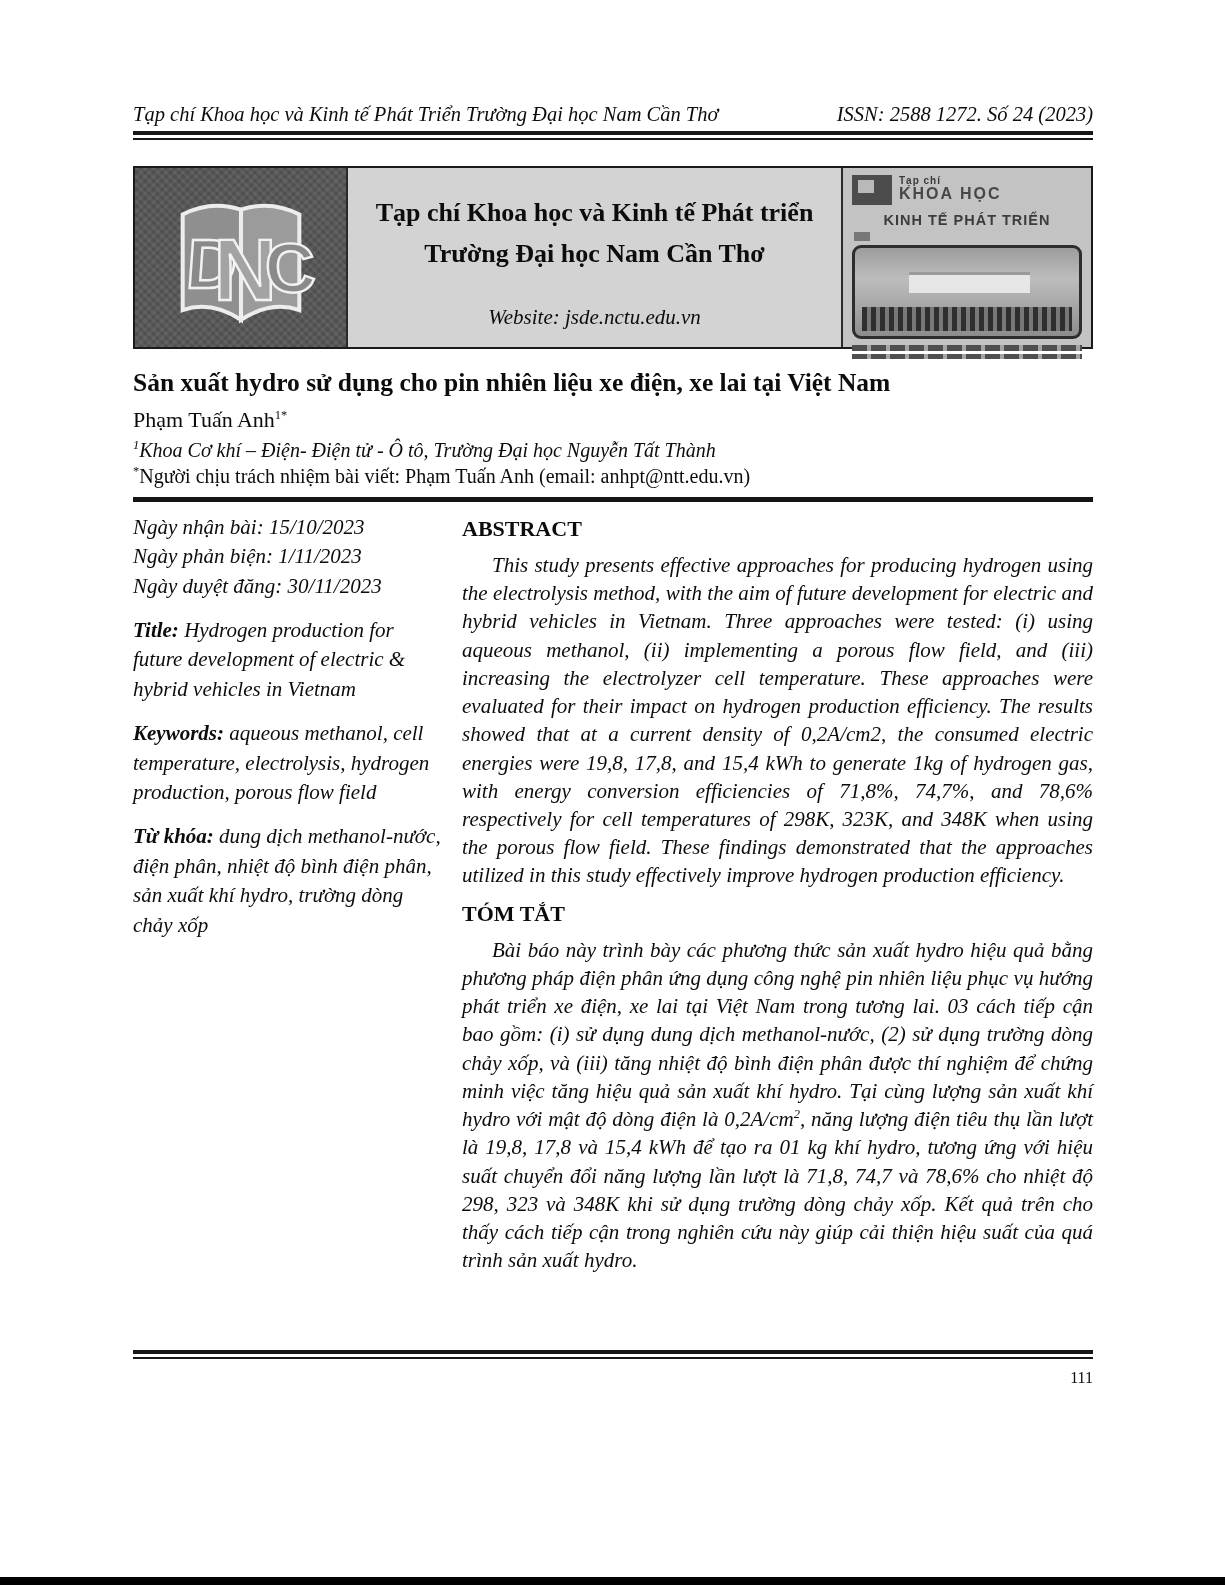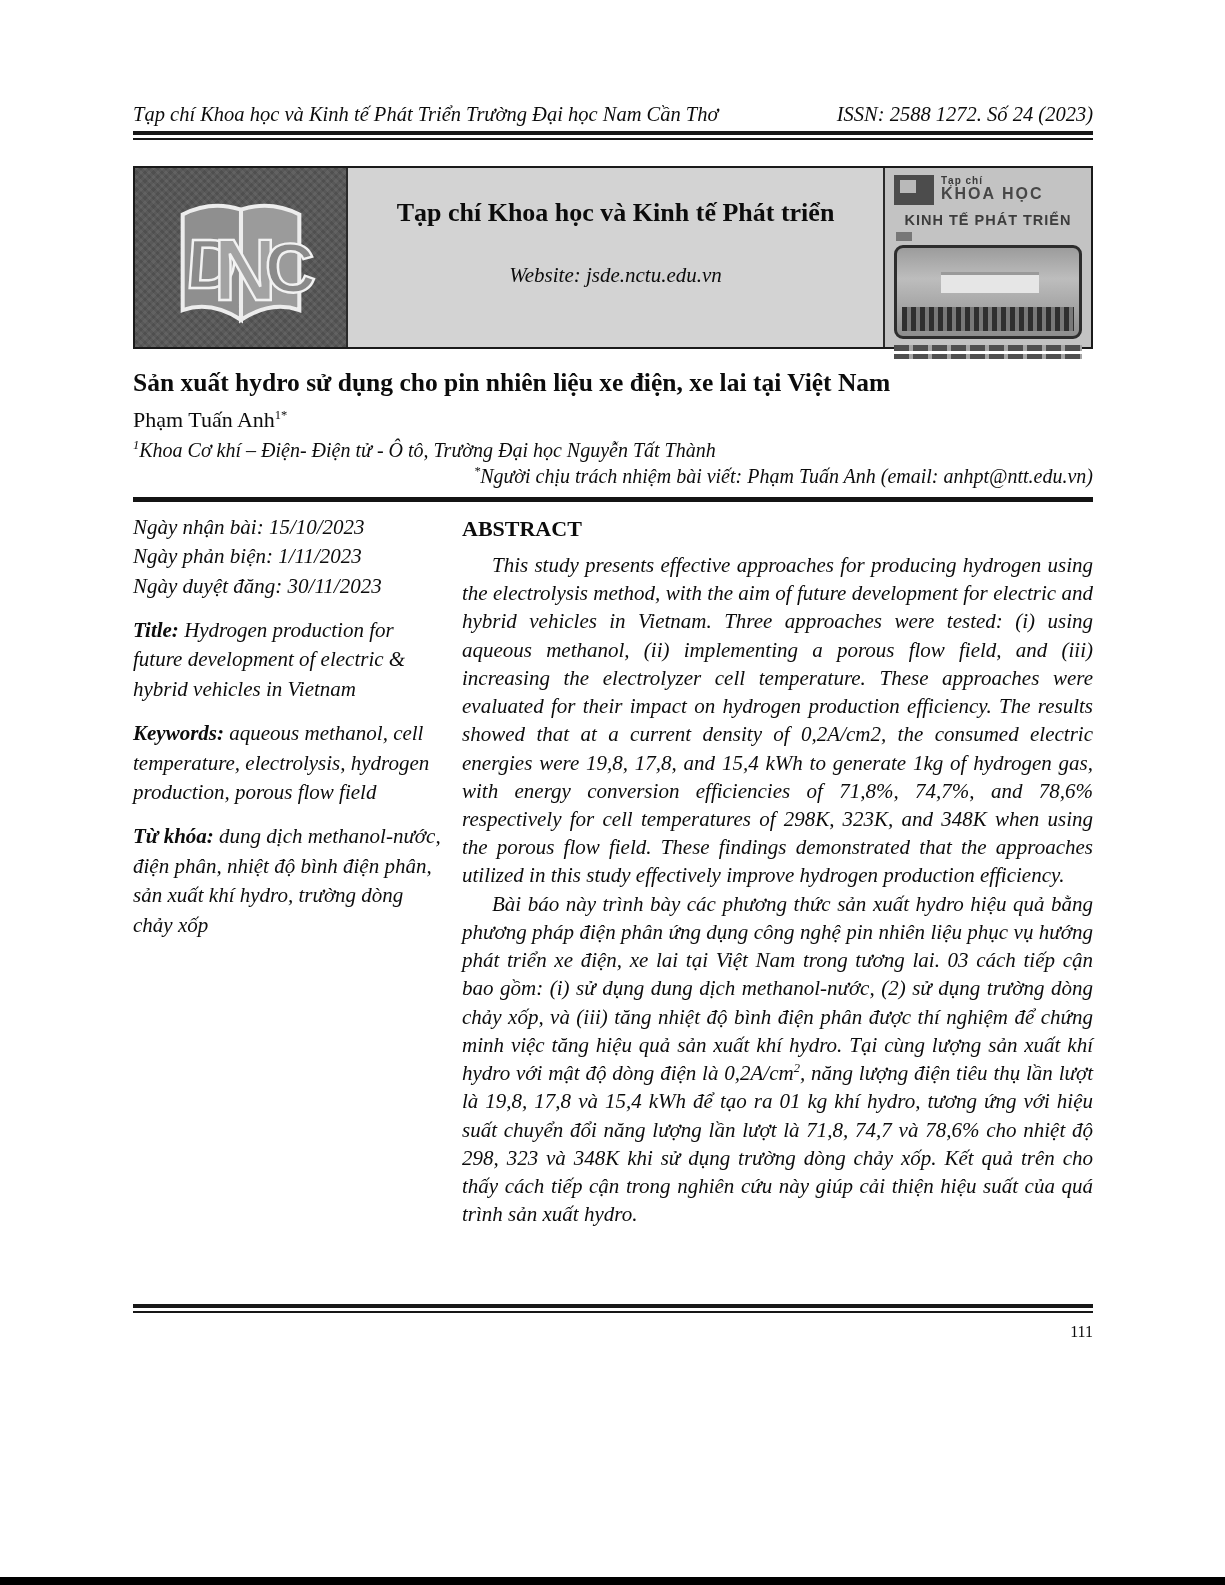--- a/index.html
+++ b/index.html
@@ -26,21 +26,21 @@
     background-image:
       repeating-linear-gradient(45deg, rgba(255,255,255,.06) 0 3px, rgba(0,0,0,0) 3px 6px),
       repeating-linear-gradient(-45deg, rgba(0,0,0,.10) 0 3px, rgba(0,0,0,0) 3px 6px);
   }
   .banner-middle{flex:1;background:#d3d3d3;text-align:center;padding-top:24px;border-left:2px solid #2a2a2a;border-right:2px solid #2a2a2a;}
   .banner-title{font-weight:bold;font-size:26px;line-height:1.6;}
   .banner-website{font-style:italic;font-size:21px;margin-top:30px;text-align:center;}
 
   
   .banner-cover{
-    width:206px;flex:0 0 auto;background:#c3c3c3;box-sizing:border-box;
+    width:248px;flex:0 0 auto;background:#c3c3c3;box-sizing:border-box;
     padding:7px 9px;font-family:"Liberation Sans","DejaVu Sans",sans-serif;position:relative;
   }
   .cover-row1{display:flex;align-items:flex-start;}
   .cover-logo{width:40px;height:30px;background:#4c4c4c;flex:0 0 auto;position:relative;}
   .cover-logo::after{content:"";position:absolute;left:6px;top:5px;width:16px;height:13px;background:#b9b9b9;}
   .cover-masthead{margin-left:7px;}
   .cover-tapchi{font-size:10px;font-weight:bold;color:#3a3a3a;letter-spacing:1px;}
   .cover-khoahoc{font-size:16px;font-weight:bold;color:#474747;letter-spacing:2px;line-height:1;}
   .cover-kinhte{margin-top:7px;text-align:center;font-size:14.5px;font-weight:bold;color:#3c3c3c;letter-spacing:1px;}
   .cover-issuemark{width:16px;height:9px;background:#777;margin:4px 0 0 2px;}
@@ -54,21 +54,21 @@
   .photo-people{position:absolute;bottom:5px;left:3%;width:94%;height:24px;
     background:repeating-linear-gradient(90deg,#2f2f2f 0 5px,#787878 5px 9px);}
   .cover-band{height:6px;margin-top:6px;background:repeating-linear-gradient(90deg,#4f4f4f 0 15px,#a5a5a5 15px 19px);}
   .cover-band.second{height:5px;margin-top:3px;}
 
   
   .article-title{margin-top:19px;font-size:25.5px;font-weight:bold;}
   .author-line{margin-top:9px;font-size:22px;}
   .author-line sup,.affiliation sup,.correspondence sup{font-size:12.5px;}
   .affiliation{margin-top:5px;font-style:italic;font-size:20px;}
-  .correspondence{margin-top:3px;font-style:italic;font-size:20px;text-align:right;}
+  .correspondence{margin-top:3px;font-size:20px;}
   .rule-thick{margin-top:9px;height:5px;background:#141414;}
 
   
   .columns{display:flex;gap:17px;margin-top:11px;}
   .col-left{flex:0 0 312px;width:312px;font-style:italic;font-size:21px;line-height:1.4;}
   .meta-block{margin:0 0 15px 0;}
   .meta-line{margin:0;}
   .meta-label{font-weight:bold;}
   .col-right{flex:1;font-size:21px;}
   .section-heading{font-weight:bold;font-size:22px;margin:3px 0 9px 0;}
@@ -100,20 +100,21 @@
         <path d="M100,34 Q63,22 28,40 L28,158 Q63,146 100,170 Z" fill="#8f8f8f" stroke="#ededed" stroke-width="5"></path>
         <path d="M100,34 Q137,22 172,40 L172,158 Q137,146 100,170 Z" fill="#9b9b9b" stroke="#ededed" stroke-width="5"></path>
         <text class="dnc-letter" x="40" y="131" font-size="86" fill="#8a8a8a" stroke="#f2f2f2" stroke-width="3" transform="skewX(-4)">D</text>
         <text class="dnc-letter" x="66" y="146" font-size="108" fill="#a3a3a3" stroke="#f2f2f2" stroke-width="3">N</text>
         <text class="dnc-letter" x="124" y="136" font-size="86" fill="#8a8a8a" stroke="#f2f2f2" stroke-width="3" transform="skewX(3)">C</text>
       </svg>
     </div>
 
     <div class="banner-middle">
       <div class="banner-title">Tạp chí Khoa học và Kinh tế Phát triển</div>
+      <div class="banner-title">Trường Đại học Nam Cần Thơ</div>
       <div class="banner-website">Website: jsde.nctu.edu.vn</div>
     </div>
 
     <div class="banner-cover">
       <div class="cover-row1">
         <div class="cover-logo"></div>
         <div class="cover-masthead">
           <div class="cover-tapchi">Tạp chí</div>
           <div class="cover-khoahoc">KHOA HỌC</div>
         </div>
@@ -164,20 +165,21 @@
       <div class="meta-block">
         <span class="meta-label">Từ khóa:</span>
         <span>dung dịch methanol-nước, điện phân, nhiệt độ bình điện phân, sản xuất khí hydro, trường dòng chảy xốp</span>
       </div>
     </div>
 
     <div class="col-right">
       <div class="section-heading">ABSTRACT</div>
       <p class="body-par">This study presents effective approaches for producing hydrogen using the electrolysis method, with the aim of future development for electric and hybrid vehicles in Vietnam. Three approaches were tested: (i) using aqueous methanol, (ii) implementing a porous flow field, and (iii) increasing the electrolyzer cell temperature. These approaches were evaluated for their impact on hydrogen production efficiency. The results showed that at a current density of 0,2A/cm2, the consumed electric energies were 19,8, 17,8, and 15,4 kWh to generate 1kg of hydrogen gas, with energy conversion efficiencies of 71,8%, 74,7%, and 78,6% respectively for cell temperatures of 298K, 323K, and 348K when using the porous flow field. These findings demonstrated that the approaches utilized in this study effectively improve hydrogen production efficiency.</p>
 
+      <div class="section-heading tomtat">TÓM TẮT</div>
       <p class="body-par"><span>Bài báo này trình bày các phương thức sản xuất hydro hiệu quả bằng phương pháp điện phân ứng dụng công nghệ pin nhiên liệu phục vụ hướng phát triển xe điện, xe lai tại Việt Nam trong tương lai. 03 cách tiếp cận bao gồm: (i) sử dụng dung dịch methanol-nước, (2) sử dụng trường dòng chảy xốp, và (iii) tăng nhiệt độ bình điện phân được thí nghiệm để chứng minh việc tăng hiệu quả sản xuất khí hydro. Tại cùng lượng sản xuất khí hydro với mật độ dòng điện là 0,2A/cm</span><sup>2</sup><span>, năng lượng điện tiêu thụ lần lượt là 19,8, 17,8 và 15,4 kWh để tạo ra 01 kg khí hydro, tương ứng với hiệu suất chuyển đổi năng lượng lần lượt là 71,8, 74,7 và 78,6% cho nhiệt độ 298, 323 và 348K khi sử dụng trường dòng chảy xốp. Kết quả trên cho thấy cách tiếp cận trong nghiên cứu này giúp cải thiện hiệu suất của quá trình sản xuất hydro.</span></p>
     </div>
   </div>
 
   <div class="rule-double footer-rule"></div>
   <div class="page-number">111</div>
 </div>
 
 <div class="bottom-strip"></div>
 

